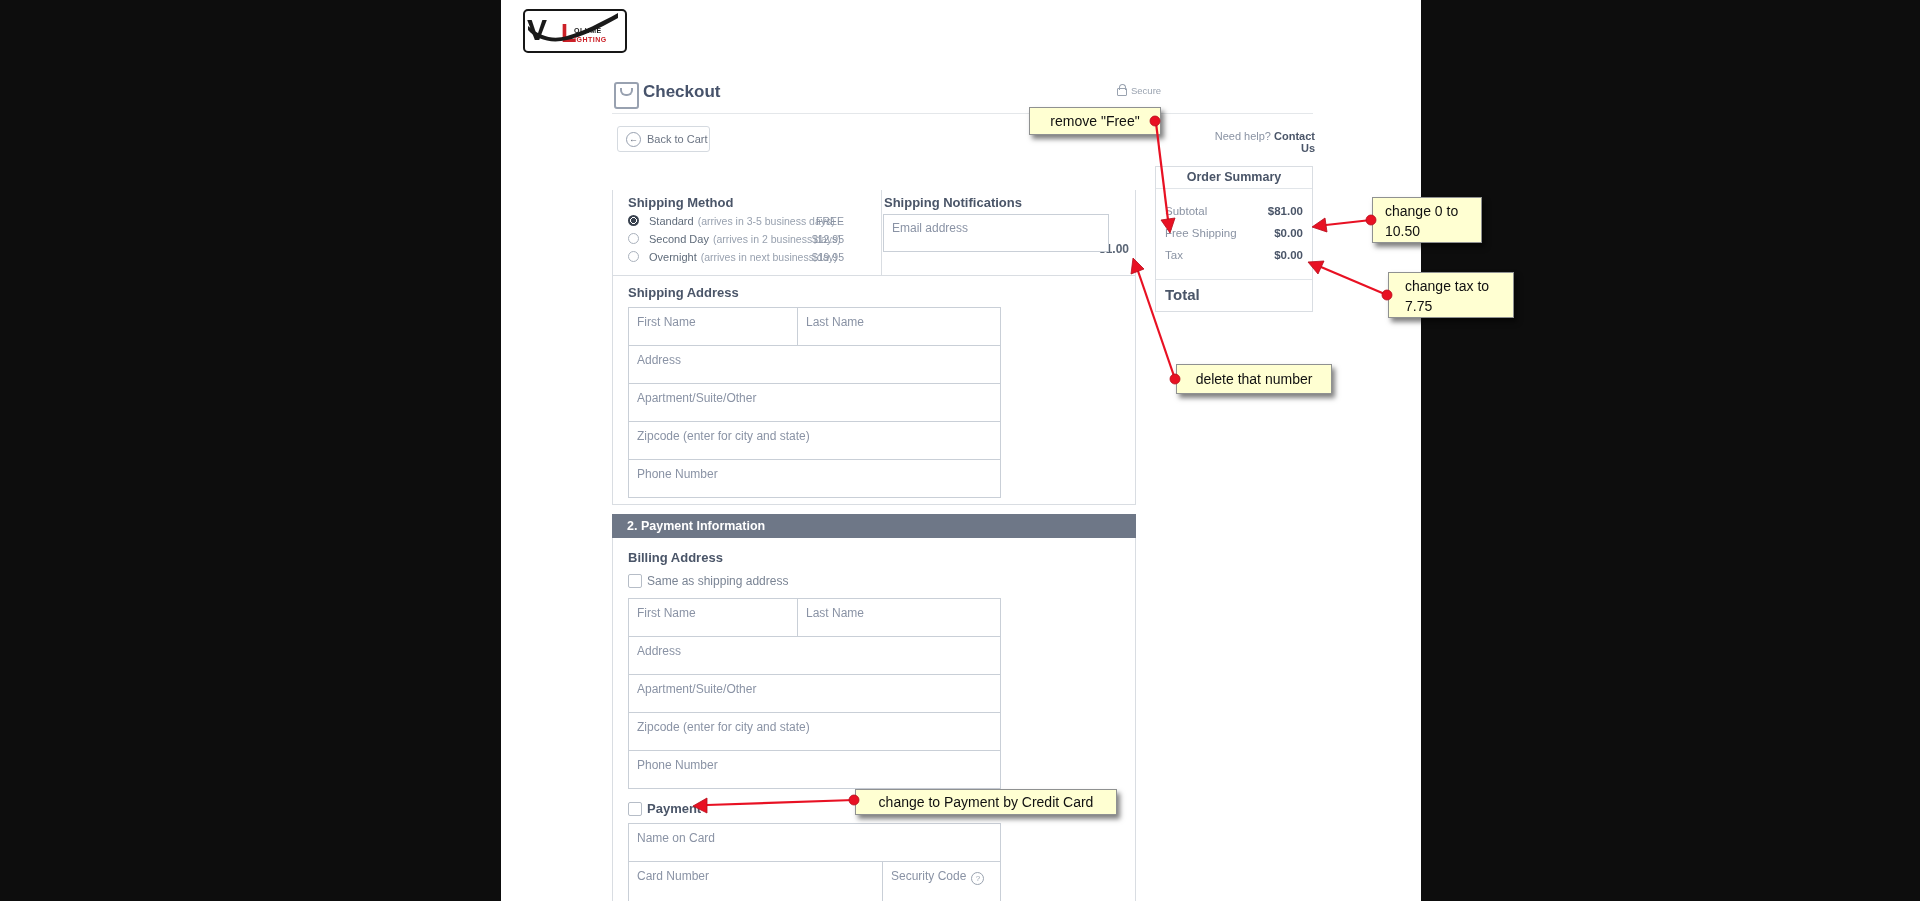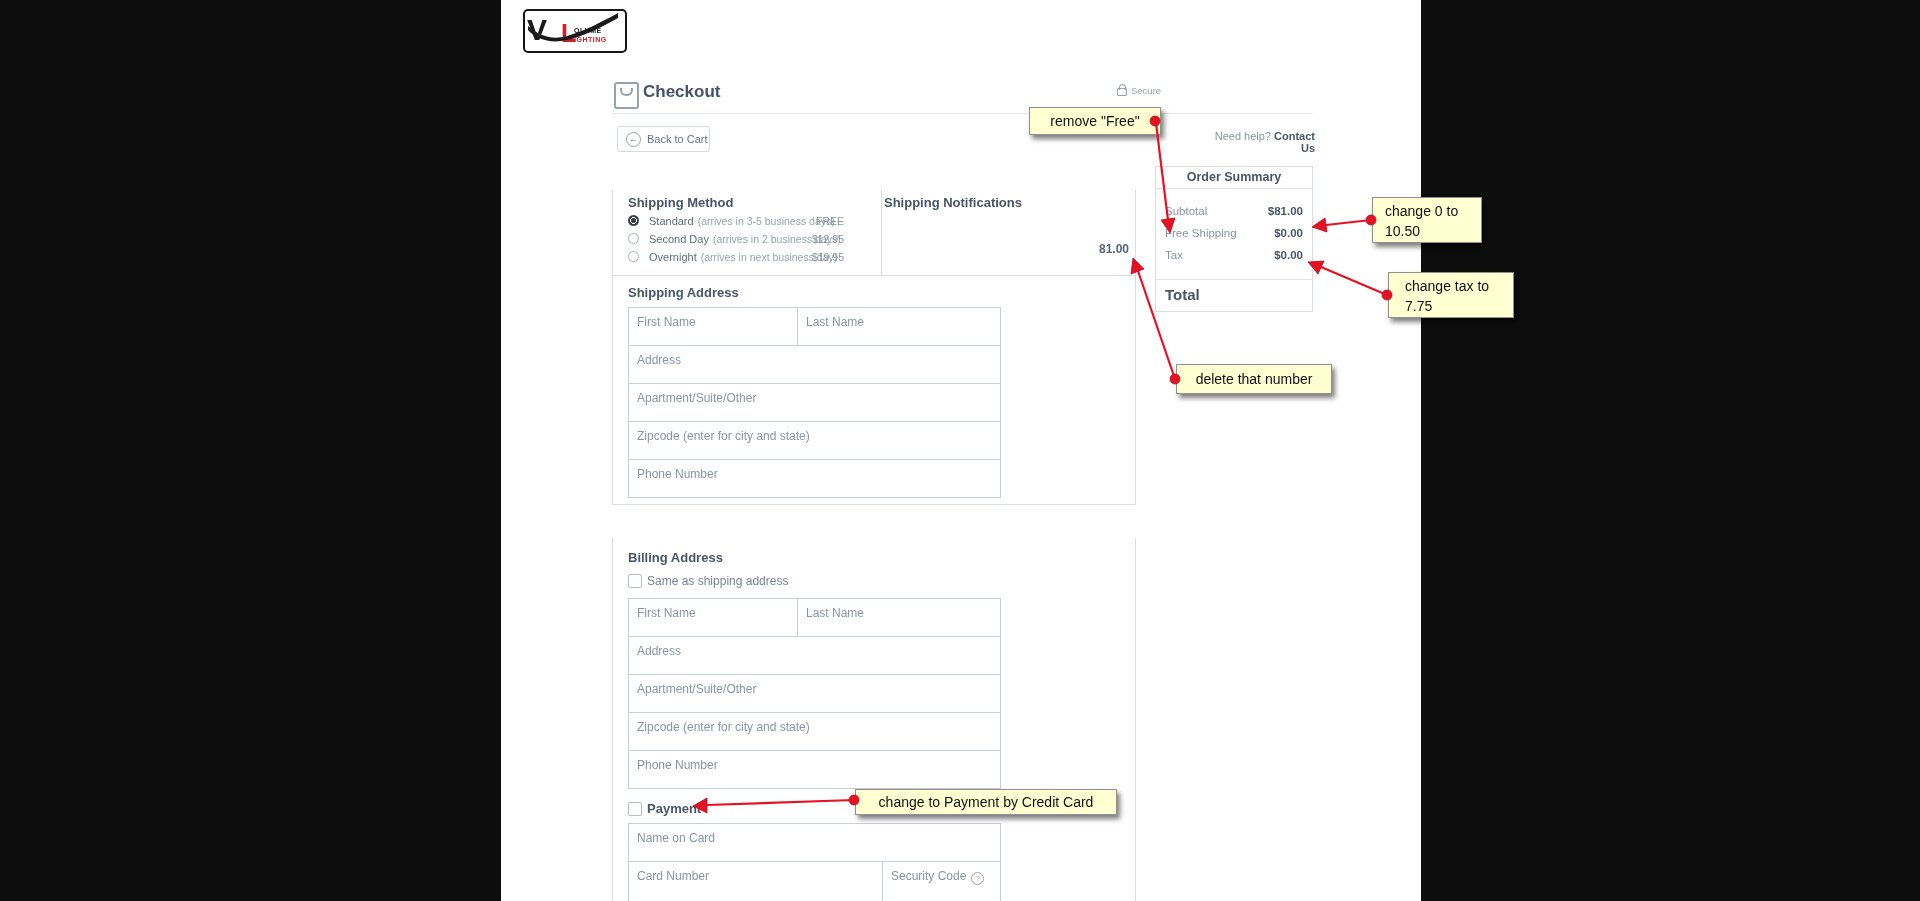--- a/index.html
+++ b/index.html
@@ -143,20 +143,23 @@
       </div>
       <div class="opt" style="top:61px;">
         <span class="radio"></span>
         <span class="opt-name">Overnight</span>
         <span class="opt-detail">(arrives in next business day)</span>
         <span class="opt-price">$19.95</span>
       </div>
 
       <h3 class="h3" style="left:271px;top:5px;">Shipping Notifications</h3>
       <span class="stray">81.00</span>
+      <div class="email-box">
+        <span class="placeholder">Email address</span>
+      </div>
 
       <h3 class="h3" style="left:15px;top:95px;">Shipping Address</h3>
       <div class="grid" style="top:117px;">
         <div class="grow">
           <div class="gcell first">
               <span class="placeholder">First Name</span>
             </div>
           <div class="gcell">
               <span class="placeholder">Last Name</span>
             </div>
@@ -177,20 +180,21 @@
             </div>
           </div>
         <div class="grow">
             <div class="gcell">
               <span class="placeholder">Phone Number</span>
             </div>
           </div>
       </div>
     </div>
 
+    <div class="bar" style="top:514px;">2. Payment Information</div>
     <div class="panel" style="top:538px;height:363px;border-bottom:none;overflow:hidden;">
       <h3 class="h3" style="left:15px;top:12px;">Billing Address</h3>
       <span class="checkbox" style="left:15px;top:36px;"></span>
       <span class="cb-label" style="left:34px;top:36px;">Same as shipping address</span>
 
       <div class="grid" style="top:60px;">
         <div class="grow">
           <div class="gcell first">
               <span class="placeholder">First Name</span>
             </div>

